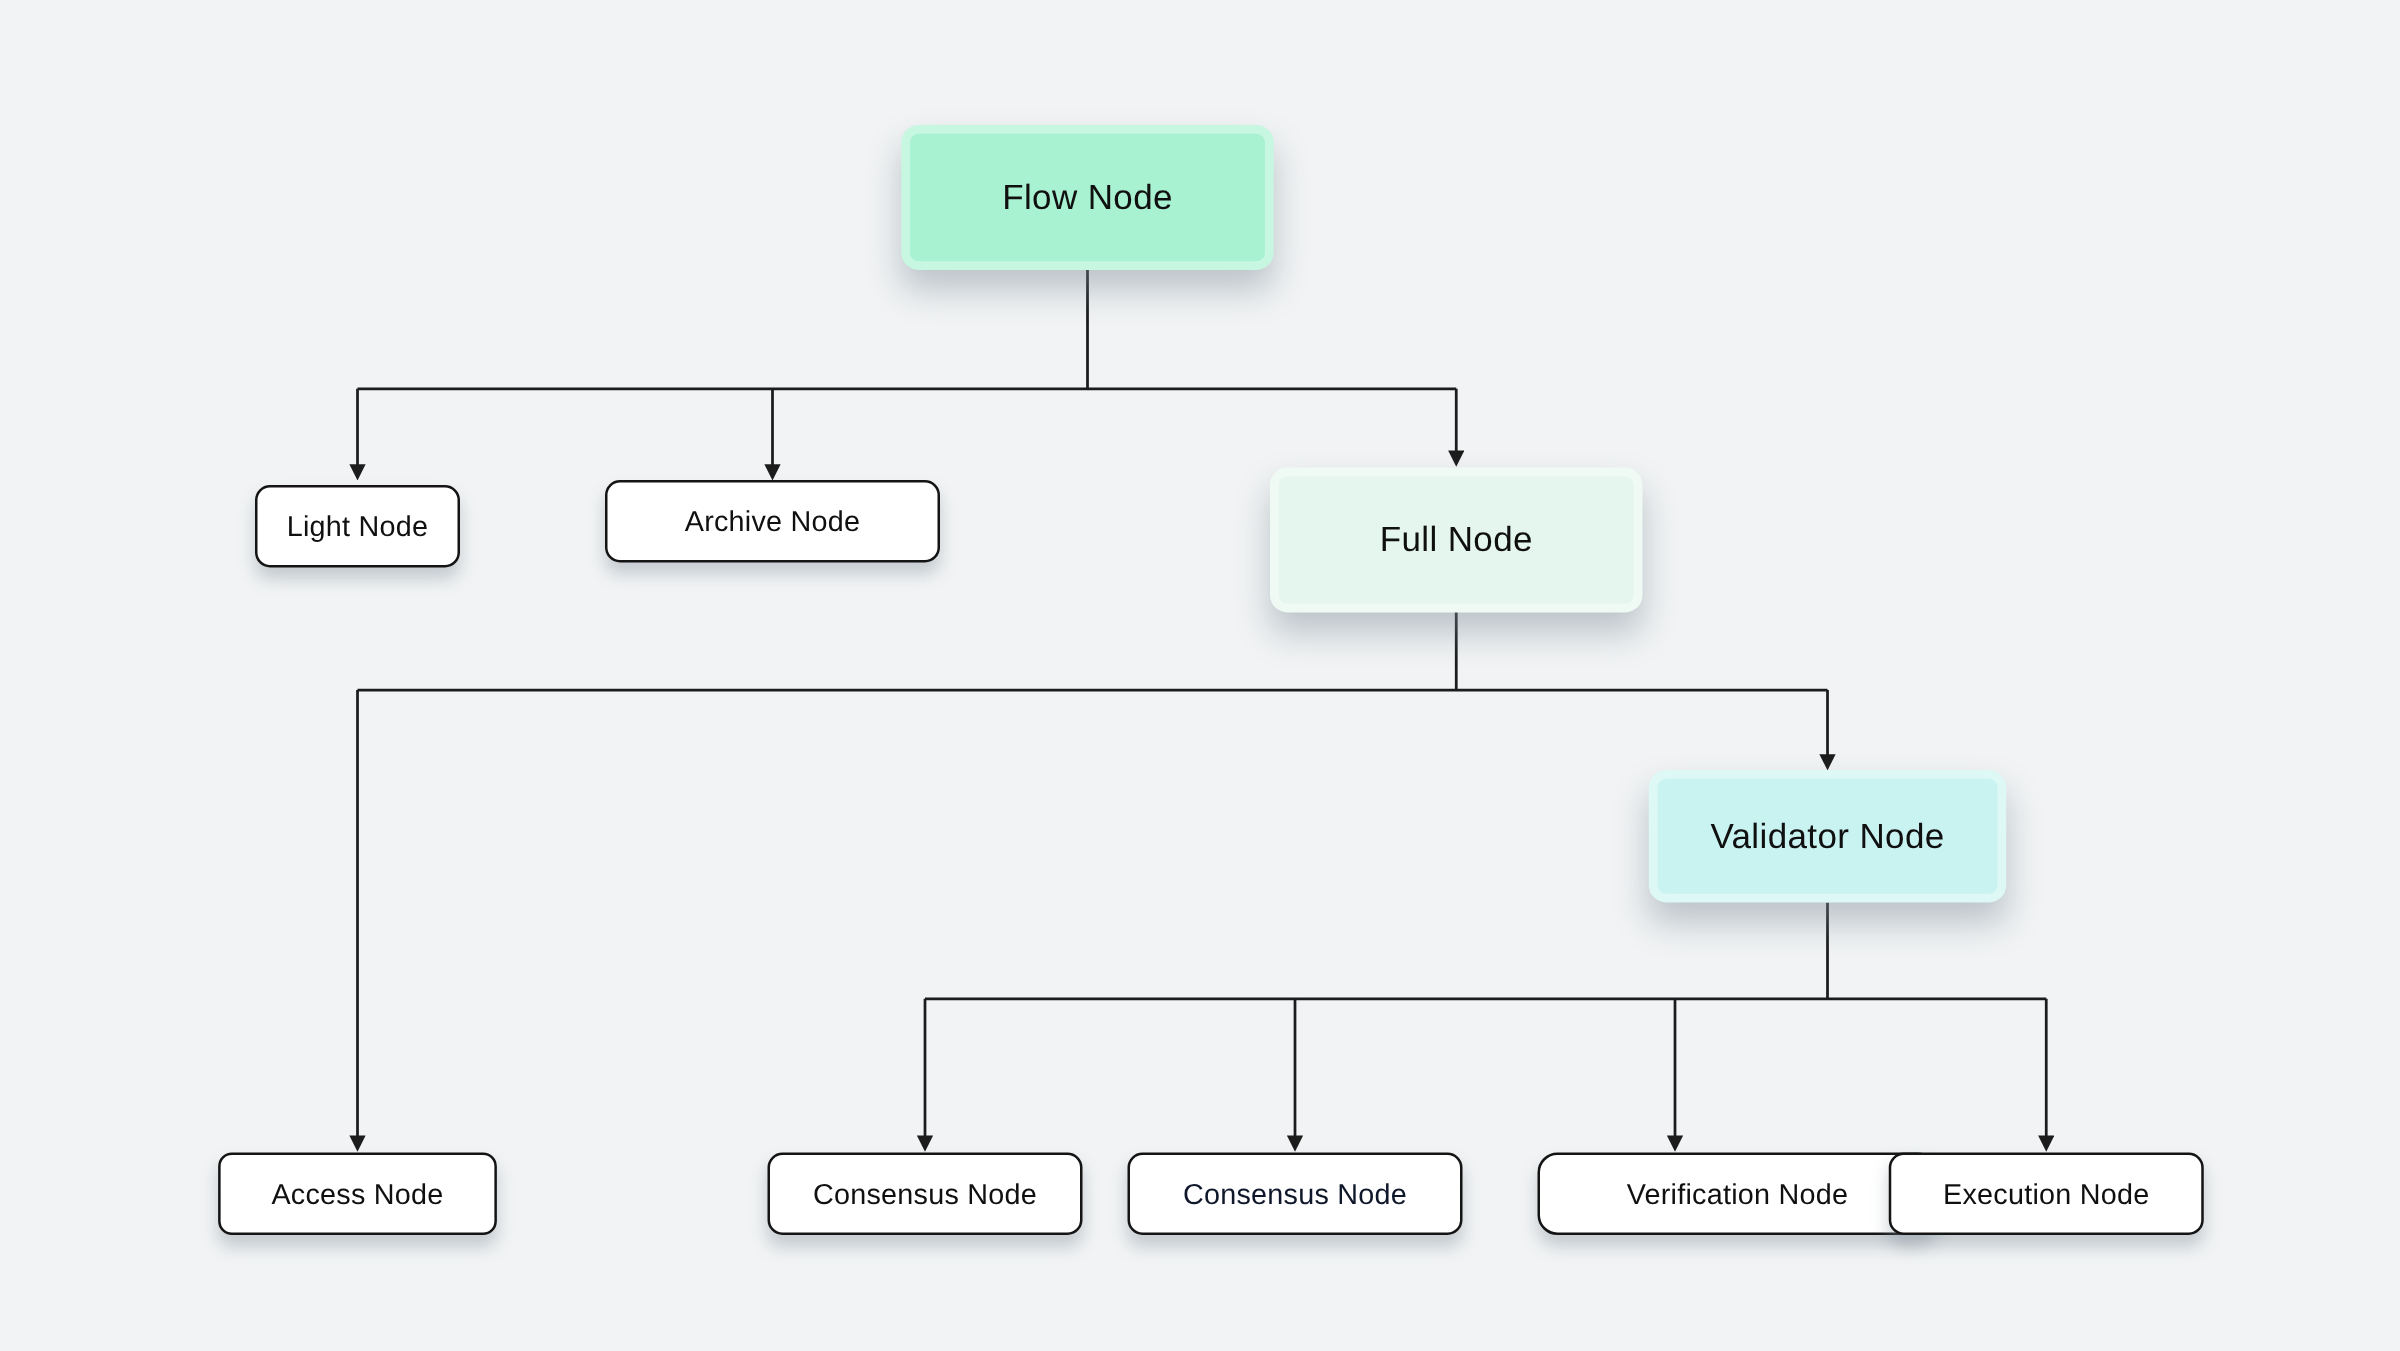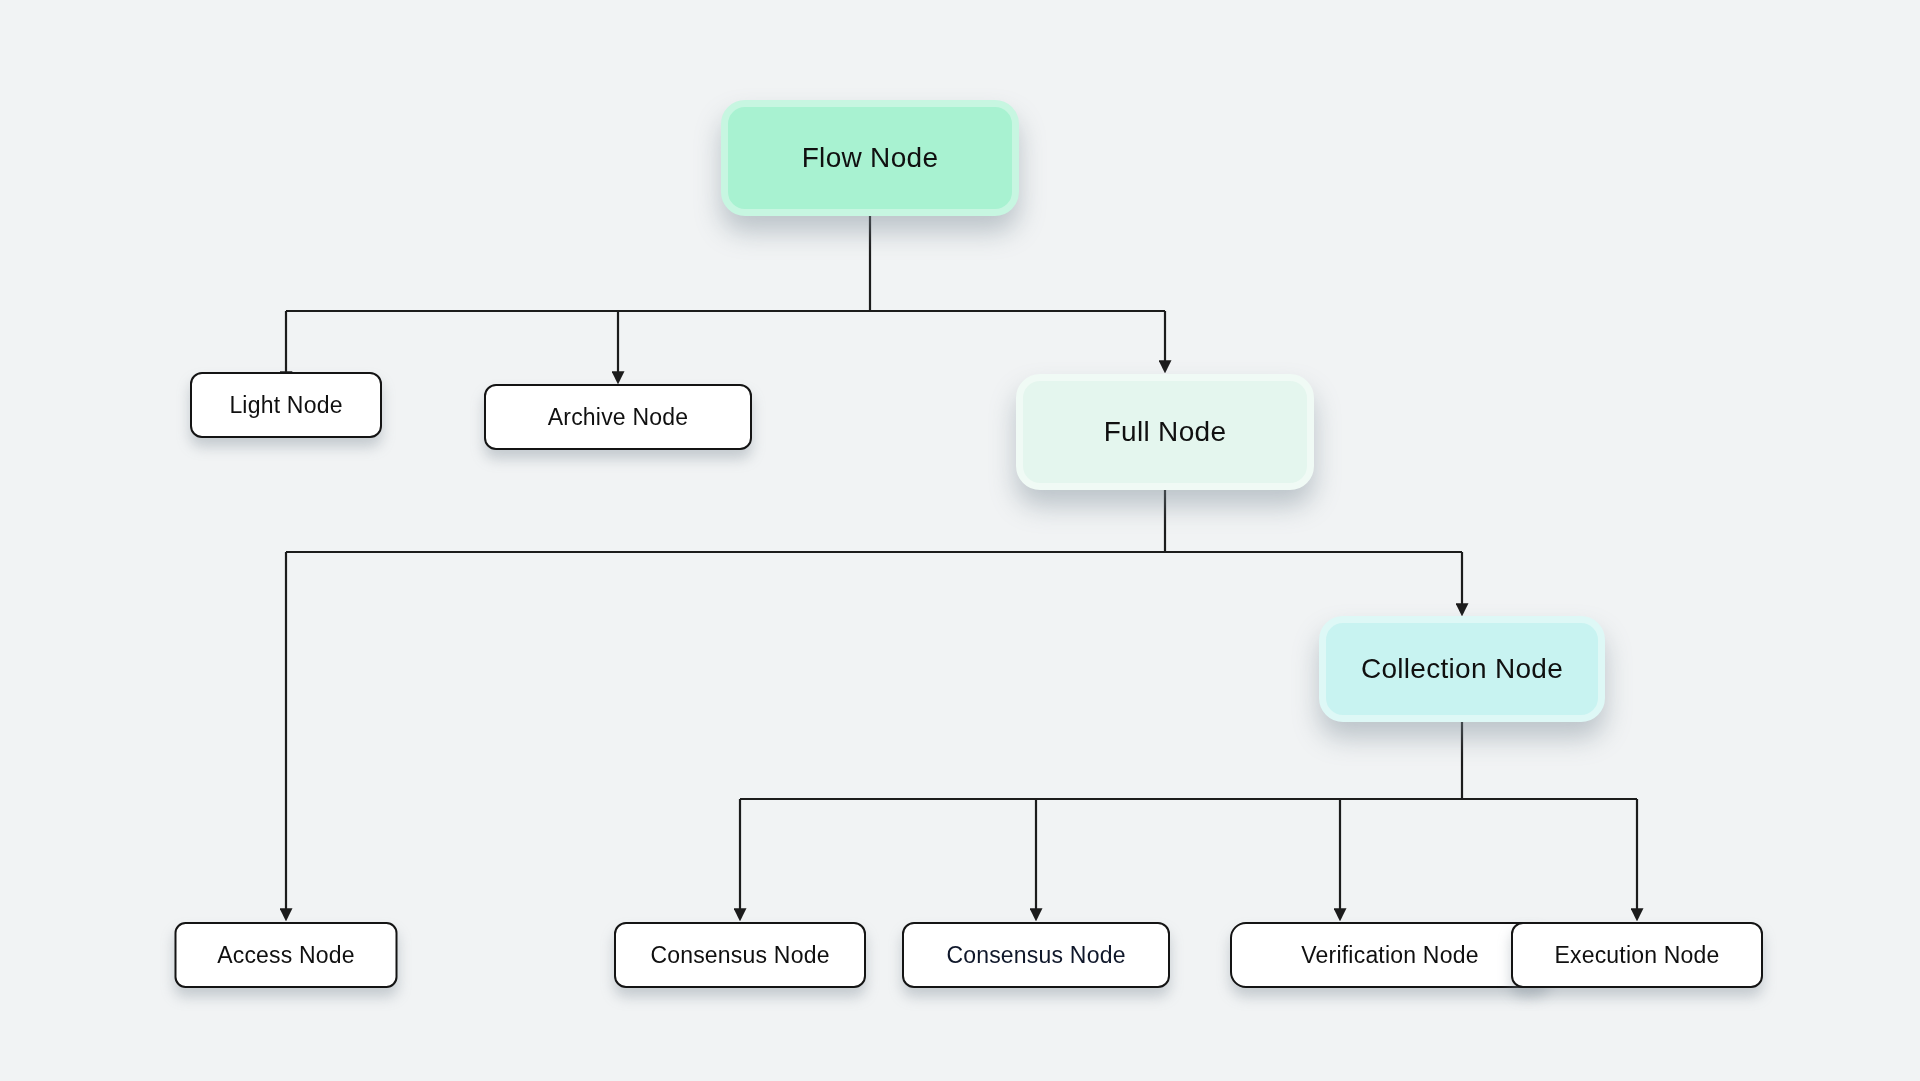--- a/index.html
+++ b/index.html
@@ -31,42 +31,42 @@
     display: flex;
     align-items: center;
     justify-content: center;
     box-sizing: border-box;
     z-index: 2;
     color: #101010;
     white-space: nowrap;
   }
   .node.parent {
     height: 116px;
-    border-radius: 24px;
+    border-radius: 14px;
     border: 7px solid transparent;
     font-size: 28px;
     font-weight: 500;
     letter-spacing: 0.3px;
     box-shadow: 0 16px 26px rgba(125, 140, 150, 0.45);
   }
   .node.leaf {
     height: 66px;
     border-radius: 12px;
     background: #ffffff;
     border: 2px solid #141414;
     font-size: 23px;
     font-weight: 500;
     letter-spacing: 0.2px;
     box-shadow: 0 9px 13px rgba(125, 140, 150, 0.38);
   }
   
   #node-flow        { left: 870px;  top: 100px; width: 298px; }
   #node-full        { left: 1165px; top: 374px; width: 298px; }
   #node-validator   { left: 1462px; top: 616px; width: 286px; height: 106px; }
-  #node-light       { left: 286px;  top: 372px; width: 192px; }
+  #node-light       { left: 286px;  top: 388px; width: 164px; }
   #node-archive     { left: 618px;  top: 384px; width: 268px; }
   #node-access      { left: 286px;  top: 922px; width: 223px; border-radius: 11px; }
   #node-collection  { left: 740px;  top: 922px; width: 252px; }
   #node-consensus   { left: 1036px; top: 922px; width: 268px; }
   #node-verification{ left: 1390px; top: 922px; width: 320px; border-radius: 16px; }
   #node-execution   { left: 1637px; top: 922px; width: 252px; }
   .node-label { pointer-events: none; }
 </style>
 </head>
 <body style="background: rgb(241, 243, 244);">
@@ -106,21 +106,21 @@
 
   <div class="node leaf" id="node-archive" style="background: rgb(255, 255, 255); color: rgb(16, 16, 16);">
     <span class="node-label">Archive Node</span>
   </div>
 
   <div class="node parent" id="node-full" style="background: rgb(228, 246, 238); border-color: rgb(240, 250, 245); color: rgb(16, 16, 16);">
     <span class="node-label">Full Node</span>
   </div>
 
   <div class="node parent" id="node-validator" style="background: rgb(200, 243, 241); border-color: rgb(222, 248, 246); color: rgb(16, 16, 16);">
-    <span class="node-label">Collection Node</span>
+    <span class="node-label">Validator Node</span>
   </div>
 
   <div class="node leaf" id="node-access" style="background: rgb(255, 255, 255); color: rgb(16, 16, 16);">
     <span class="node-label">Access Node</span>
   </div>
 
   <div class="node leaf" id="node-collection" style="background: rgb(255, 255, 255); color: rgb(16, 16, 16);">
     <span class="node-label">Consensus Node</span>
   </div>
 

